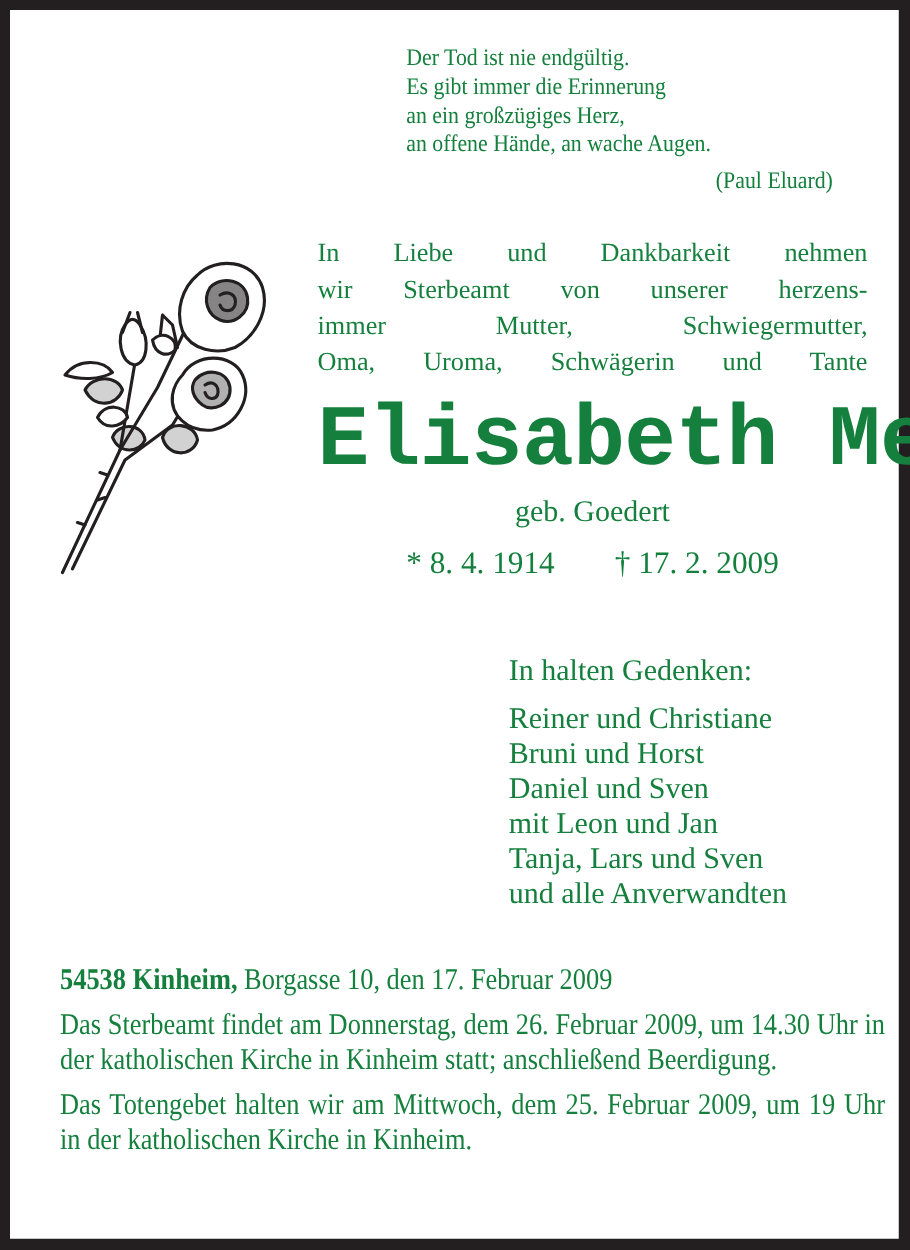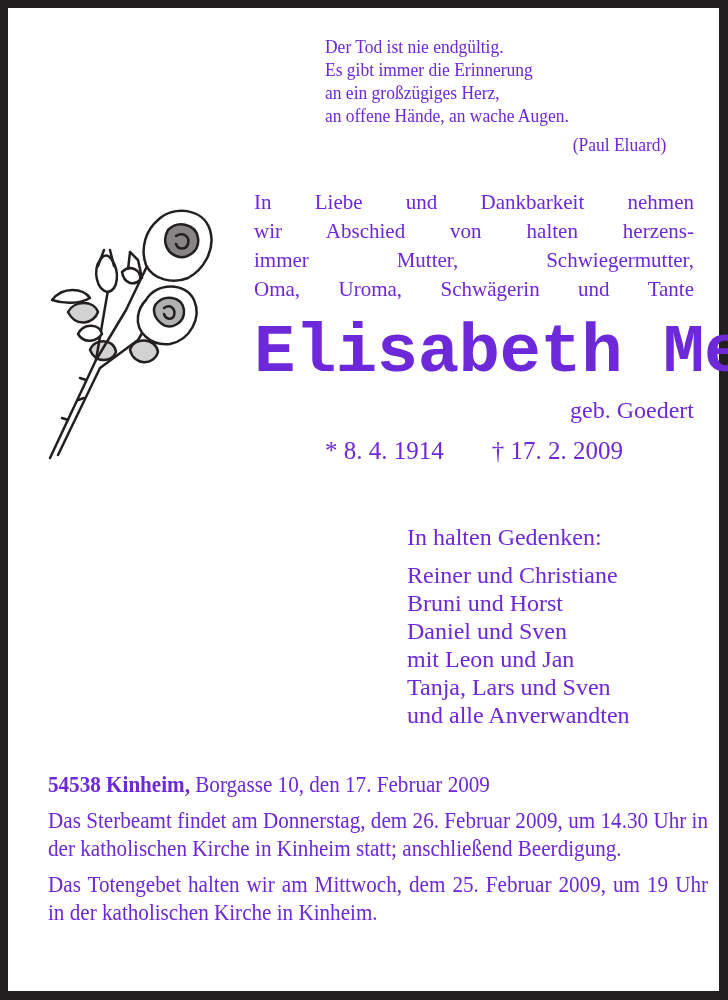--- a/index.html
+++ b/index.html
@@ -1,19 +1,19 @@
 <!DOCTYPE html>
 <html><head>
   <meta charset="utf-8">
   <style>
     html, body { margin: 0; padding: 0; background: #231f20; }
     body { width: 728px; height: 1000px; position: relative; overflow: hidden; }
     .page {
       position: absolute; left: 8px; top: 8px; width: 711px; height: 983px;
-      background: #ffffff; color: #6d28d9;
+      background: #ffffff; color: #15803d;
       font-family: "DejaVu Serif", "Liberation Serif", serif;
     }
     .quote {
       position: absolute; left: 317px; top: 27px; width: 375px;
       font-family: "Liberation Serif", serif; font-size: 19px; line-height: 23px;
       transform: scaleX(0.92); transform-origin: left top;
     }
     .quote .line { display: block; white-space: nowrap; }
     .quote .author { display: block; text-align: right; margin-top: 6px; padding-right: 4px; }
     .intro {
@@ -22,21 +22,21 @@
     }
     .intro .line { display: block; text-align: justify; text-align-last: justify; white-space: nowrap; }
     .intro .line.last { text-align-last: justify; }
     .name {
       position: absolute; left: 246px; top: 312px; width: 440px;
       font-family: Liberation Mono, monospace; font-weight: bold; font-size: 69px; line-height: 66px;
       text-align: center; letter-spacing: -0.5px; white-space: nowrap;
     }
     .birthname {
       position: absolute; left: 246px; top: 387px; width: 440px;
-      font-family: "Liberation Serif", serif; font-size: 24px; line-height: 30px; text-align: right;
+      font-family: "Liberation Serif", serif; font-size: 24px; line-height: 30px; text-align: center;
     }
     .dates {
       position: absolute; left: 246px; top: 427px; width: 440px;
       font-family: "Liberation Serif", serif; font-size: 25px; line-height: 32px;
       text-align: center; white-space: nowrap;
     }
     .dates .gap { display: inline-block; width: 48px; }
     .mourners {
       position: absolute; left: 399px; top: 515px; width: 300px;
       font-family: "Liberation Serif", serif; font-size: 24px; line-height: 28px;
@@ -89,21 +89,21 @@
     <path d="M52 150 C56 138 76 138 78 152 C74 162 58 164 52 150 Z" fill="#231f20" fill-opacity="0.2"></path>
     <path d="M92 150 C96 136 118 138 120 152 C116 166 96 166 92 150 Z" fill="#231f20" fill-opacity="0.2"></path>
     <path d="M40 134 C46 122 62 124 64 134 C58 142 46 144 40 134 Z" fill="#fff"></path>
     <path d="M84 72 C92 64 104 70 102 80 C96 86 86 84 84 72 Z" fill="#fff"></path>
 
     <path d="M30 220 L24 218 M40 200 L46 198 M48 180 L42 178"></path>
   </svg>
 
   <div class="intro">
     <span class="line">In Liebe und Dankbarkeit nehmen</span>
-    <span class="line">wir Abschied von halten herzens-</span>
+    <span class="line">wir Sterbeamt von unserer herzens-</span>
     <span class="line">immer Mutter, Schwiegermutter,</span>
     <span class="line last">Oma, Uroma, Schwägerin und Tante</span>
   </div>
 
   <div class="name">Elisabeth Meyer</div>
   <div class="birthname">geb. Goedert</div>
   <div class="dates">
     <span>* 8. 4. 1914</span><span class="gap"></span><span>† 17. 2. 2009</span>
   </div>
 

